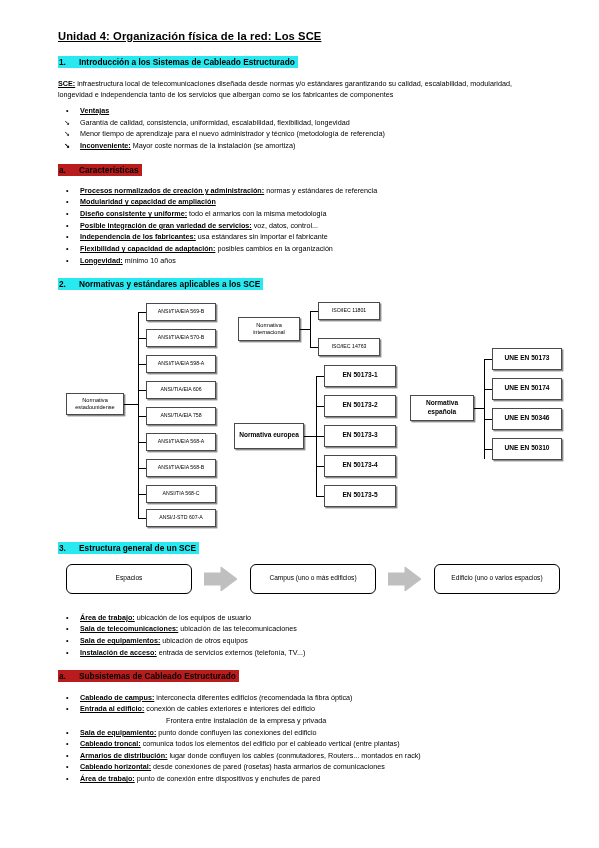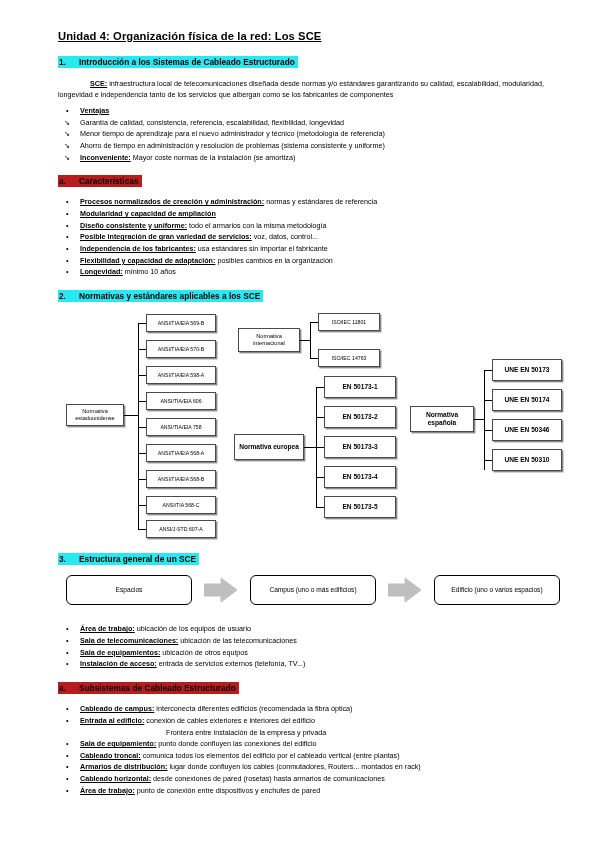--- a/index.html
+++ b/index.html
@@ -21,21 +21,21 @@
   .sec-head{
     font-size:8.3px;font-weight:bold;margin:0 0 9px 0;line-height:1.35;
     display:block;
   }
   .sec-head .hl{padding:1px 3px 1px 1px;}
   .hl-cyan{background:#28e9f0;margin-top:48px;}
   .hl-yellow{background:#b91c1c;}
   .sec-head .num{display:inline-block;min-width:20px;}
 
   .para{font-size:7.2px;line-height:1.62;margin:0 0 4px 0;text-align:left;}
-  .para .u{text-decoration:underline;font-weight:bold;margin-left:32px;}
+  .para .u{text-decoration:underline;font-weight:bold;}
 
   ul.bl{list-style:none;margin:0;padding:0;}
   ul.bl li{
     font-size:7.2px;line-height:1.62;margin:0;padding:0 0 0 22px;
     position:relative;
   }
   ul.bl li .mk{position:absolute;left:8px;top:0;width:14px;}
   ul.bl li.sub .mk{left:6px;}
   .u{text-decoration:underline;font-weight:bold;}
   .indent-note{display:block;padding-left:108px;}
@@ -81,23 +81,23 @@
     <div class="sec-head">
       <span class="hl hl-cyan">
         <span class="num">1.</span><span>Introducción a los Sistemas de Cableado Estructurado</span>
       </span>
     </div>
 
     <p class="para"><span class="u">SCE:</span><span> infraestructura local de telecomunicaciones diseñada desde normas y/o estándares garantizando su calidad, escalabilidad, modularidad, longevidad e independencia tanto de los servicios que albergan como se los fabricantes de componentes</span></p>
 
     <ul class="bl">
       <li><span class="mk">•</span><span class="u">Ventajas</span><span></span></li>
-      <li class="sub"><span class="mk">↘</span><span class="u"></span><span>Garantía de calidad, consistencia, referencia, escalabilidad, flexibilidad, longevidad</span></li>
+      <li class="sub"><span class="mk">↘</span><span class="u"></span><span>Garantía de calidad, consistencia, uniformidad, escalabilidad, flexibilidad, longevidad</span></li>
       <li class="sub"><span class="mk">↘</span><span class="u"></span><span>Menor tiempo de aprendizaje para el nuevo administrador y técnico (metodología de referencia)</span></li>
-      <li class="sub"><span class="mk">↘</span><span class="u"></span><span>Ahorro de tiempo en administración y resolución de problemas (sistema consistente y uniforme)</span></li>
+      <li class="sub"><span class="mk">↘</span><span class="u"></span></li>
       <li class="sub"><span class="mk">↘</span><span class="u">Inconveniente:</span><span> Mayor coste normas de la instalación (se amortiza)</span></li>
     </ul>
 
     <div class="sec-head" style="margin-top:13px;">
       <span class="hl hl-yellow">
         <span class="num">a.</span><span>Características</span>
       </span>
     </div>
 
     <ul class="bl">

